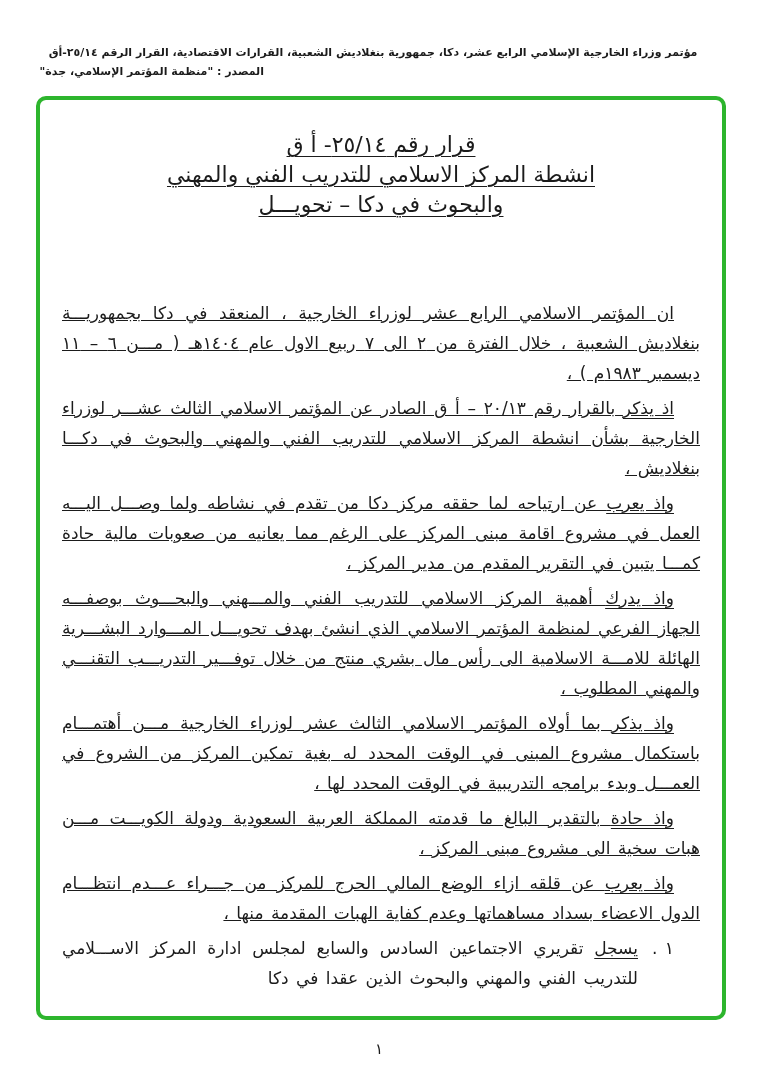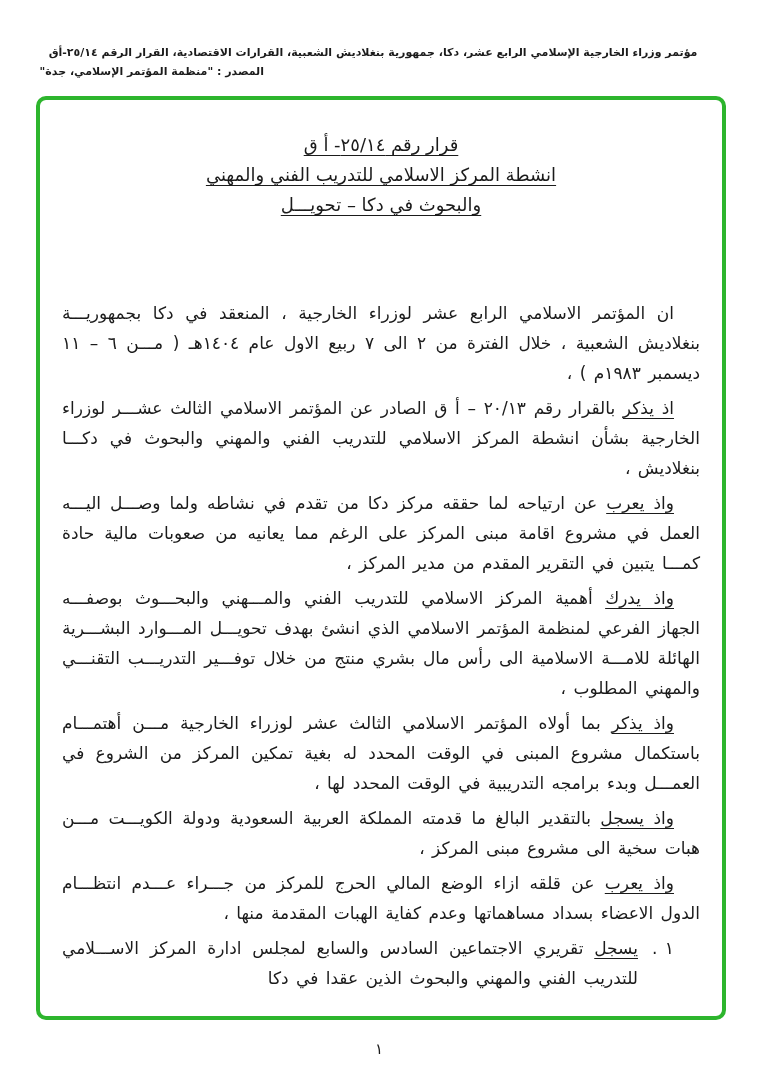--- a/index.html
+++ b/index.html
@@ -45,40 +45,41 @@
     width: 690px; height: 924px;
     border: 4px solid #2db52d;
     border-radius: 10px;
     padding: 30px 22px 0 22px;
     overflow: hidden;
   }
 
   .title-block {
     direction: rtl;
     text-align: center;
-    font-size: 18px;
+    font-size: 22px;
     line-height: 30px;
   }
   .u {
     text-decoration: underline;
     text-decoration-thickness: 1px;
     text-underline-offset: 4px;
   }
 
   .body-text {
     direction: rtl;
     margin-top: 78px;
     font-size: 17px;
     line-height: 30px;
     word-spacing: 2px;
     text-align: justify;
   }
   .body-text p.para {
     margin: 0 0 5px 0;
     text-indent: 26px;
+    text-decoration: underline;
   }
 
   .list-item {
     display: flex;
     direction: rtl;
     margin-top: 5px;
     padding-right: 26px;
   }
   .list-item .num {
     flex: none;
@@ -124,21 +125,21 @@
       <p class="para"><span class="u"></span><span>ان المؤتمر الاسلامي الرابع عشر لوزراء الخارجية ، المنعقد في دكا بجمهوريـــة بنغلاديش الشعبية ، خلال الفترة من ٢ الى ٧ ربيع الاول عام ١٤٠٤هـ ( مـــن ٦ – ١١ ديسمبر ١٩٨٣م ) ،</span></p>
 
       <p class="para"><span class="u">اذ يذكر</span><span> بالقرار رقم ٢٠/١٣ – أ ق الصادر عن المؤتمر الاسلامي الثالث عشـــر لوزراء الخارجية بشأن انشطة المركز الاسلامي للتدريب الفني والمهني والبحوث في دكـــا بنغلاديش ،</span></p>
 
       <p class="para"><span class="u">واذ يعرب</span><span> عن ارتياحه لما حققه مركز دكا من تقدم في نشاطه ولما وصـــل اليـــه العمل في مشروع اقامة مبنى المركز على الرغم مما يعانيه من صعوبات مالية حادة كمـــا يتبين في التقرير المقدم من مدير المركز ،</span></p>
 
       <p class="para"><span class="u">واذ يدرك</span><span> أهمية المركز الاسلامي للتدريب الفني والمـــهني والبحـــوث بوصفـــه الجهاز الفرعي لمنظمة المؤتمر الاسلامي الذي انشئ بهدف تحويـــل المـــوارد البشـــرية الهائلة للامـــة الاسلامية الى رأس مال بشري منتج من خلال توفـــير التدريـــب التقنـــي والمهني المطلوب ،</span></p>
 
       <p class="para"><span class="u">واذ يذكر</span><span> بما أولاه المؤتمر الاسلامي الثالث عشر لوزراء الخارجية مـــن أهتمـــام باستكمال مشروع المبنى في الوقت المحدد له بغية تمكين المركز من الشروع في العمـــل وبدء برامجه التدريبية في الوقت المحدد لها ،</span></p>
 
-      <p class="para"><span class="u">واذ يسجل</span><span> بالتقدير البالغ ما قدمته المملكة العربية السعودية ودولة الكويـــت مـــن هبات سخية الى مشروع مبنى المركز ،</span></p>
+      <p class="para"><span class="u">واذ حادة</span><span> بالتقدير البالغ ما قدمته المملكة العربية السعودية ودولة الكويـــت مـــن هبات سخية الى مشروع مبنى المركز ،</span></p>
 
       <p class="para"><span class="u">واذ يعرب</span><span> عن قلقه ازاء الوضع المالي الحرج للمركز من جـــراء عـــدم انتظـــام الدول الاعضاء بسداد مساهماتها وعدم كفاية الهبات المقدمة منها ،</span></p>
 
       <div class="list-item">
         <span class="num">١ .</span>
         <div class="li-text"><span class="u">يسجل</span><span> تقريري الاجتماعين السادس والسابع لمجلس ادارة المركز الاســـلامي للتدريب الفني والمهني والبحوث الذين عقدا في دكا</span></div>
       </div>
 
     </div>
   </div>

